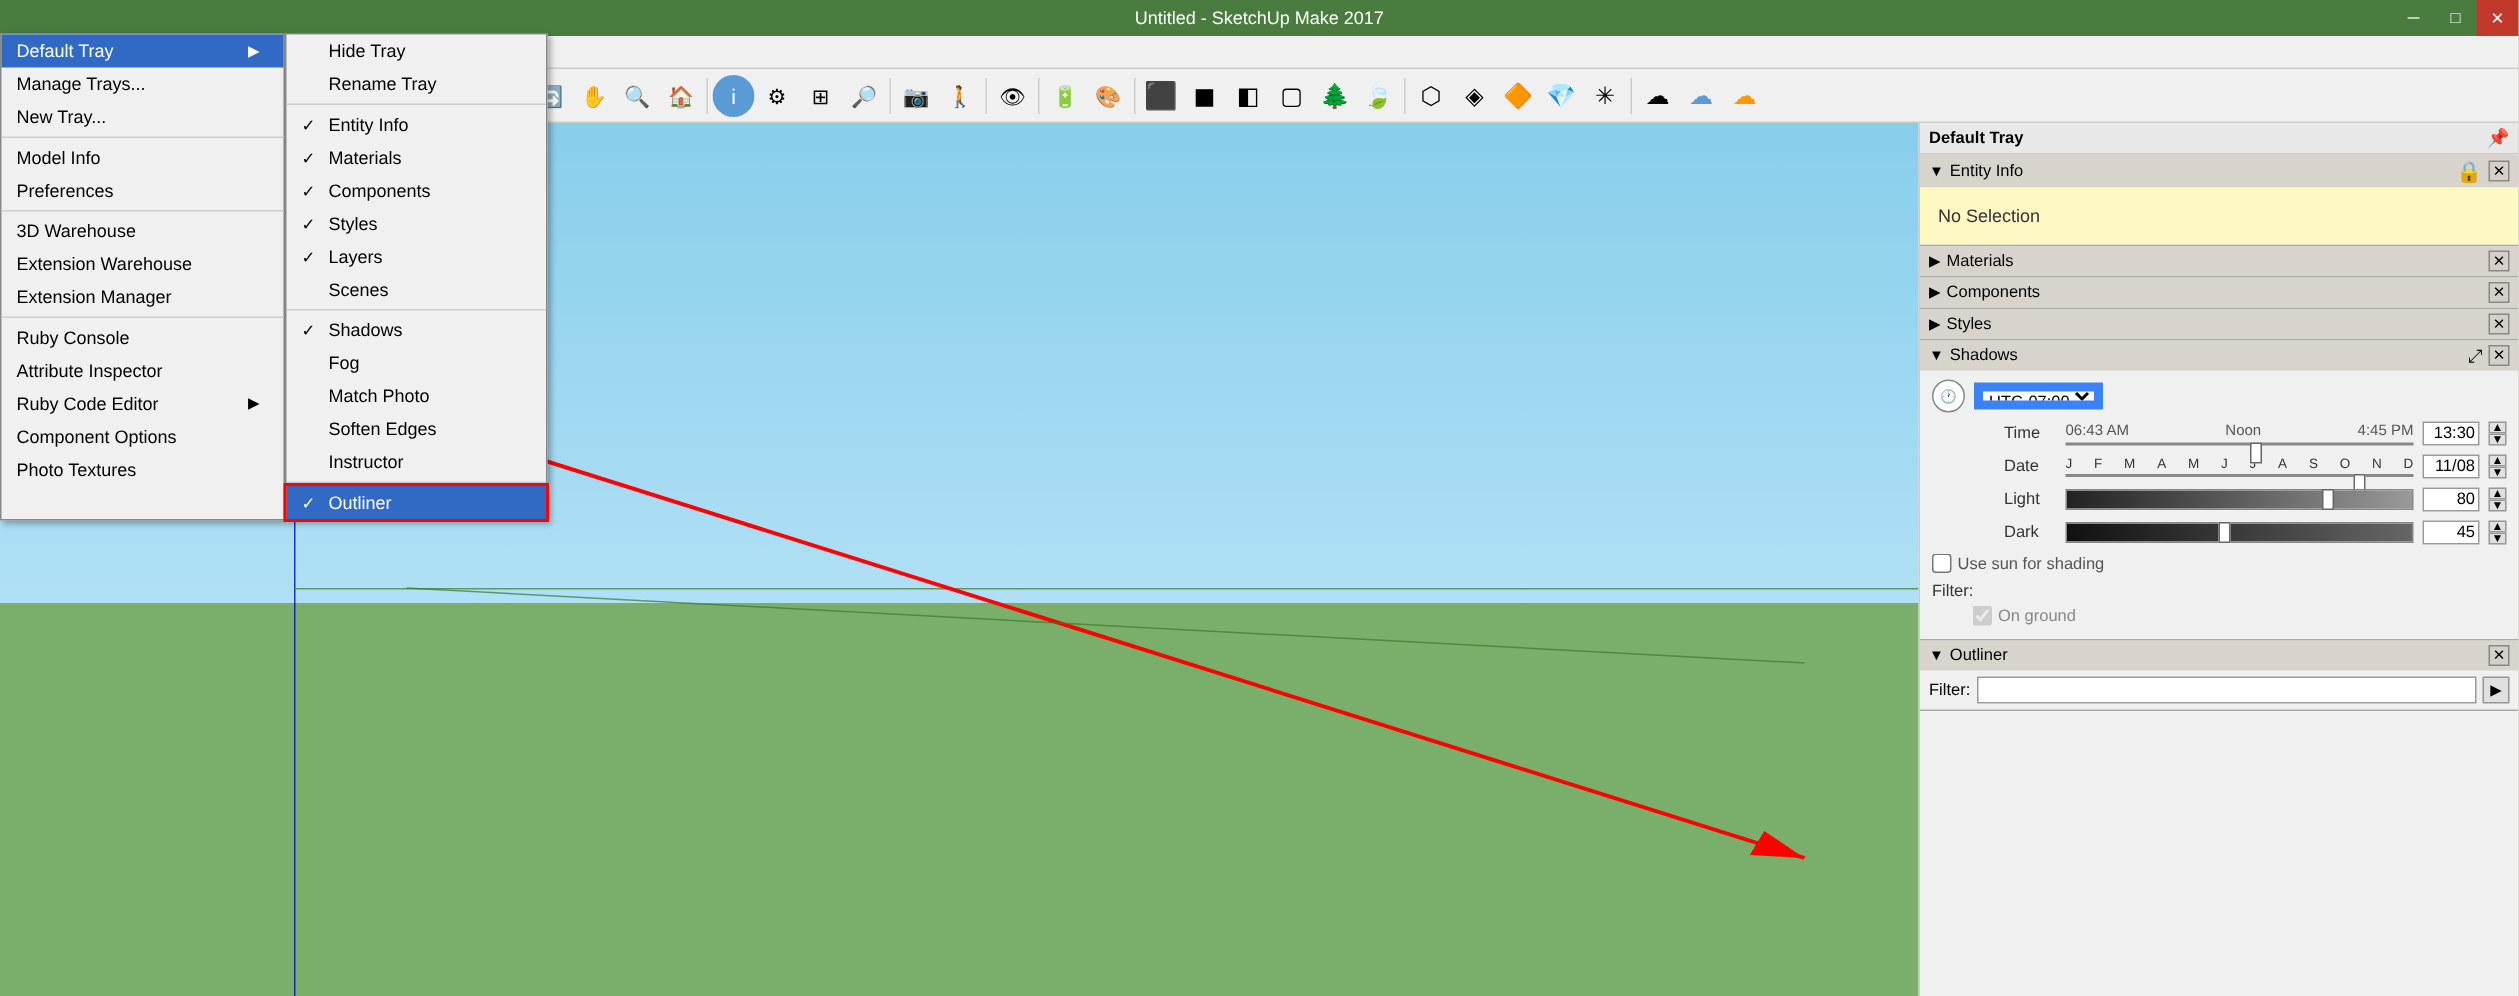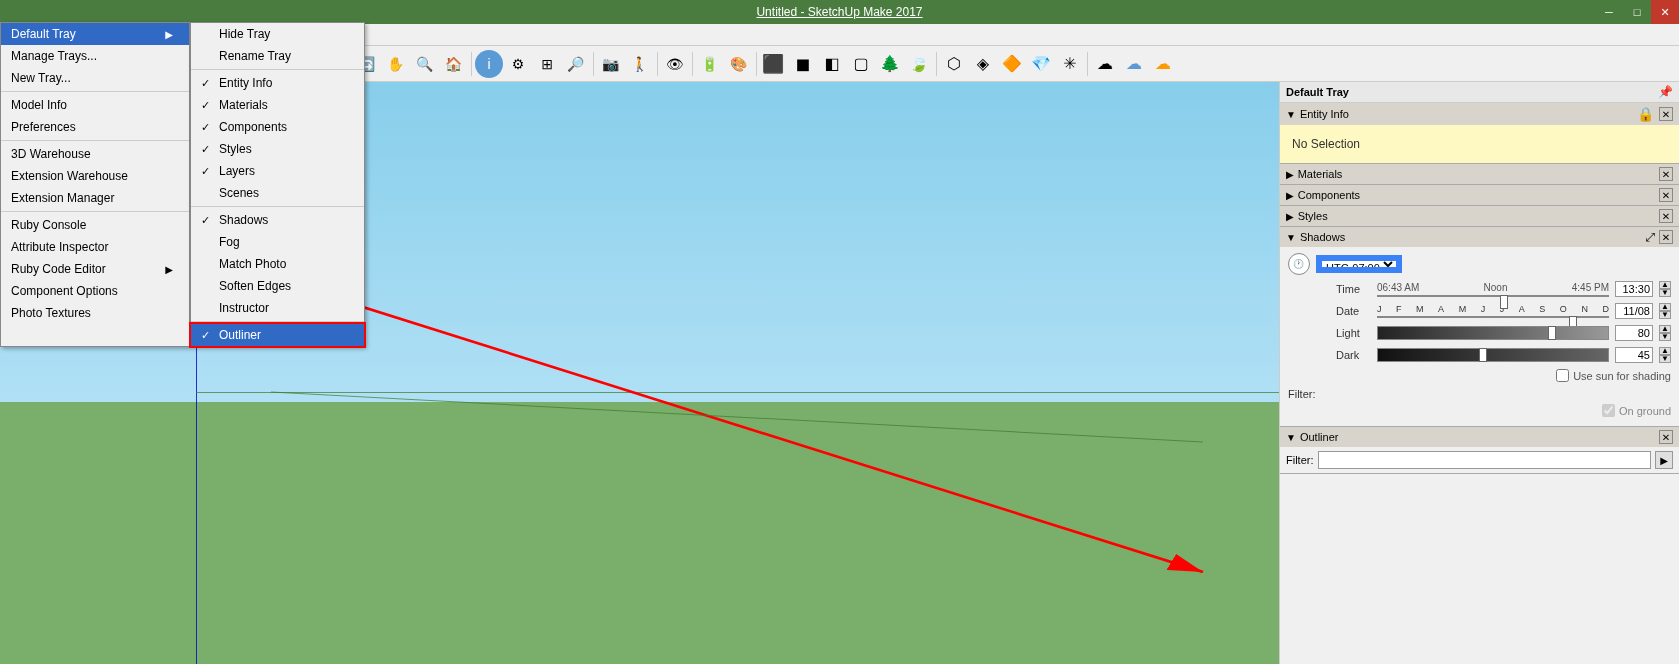--- a/index.html
+++ b/index.html
@@ -16,21 +16,20 @@
     
     .title-bar {
       background: #4a7c3f;
       height: 24px;
       display: flex;
       align-items: center;
       justify-content: center;
       color: white;
       font-size: 12px;
       position: relative;
-      text-decoration: underline;
     }
     .title-bar-controls {
       position: absolute;
       right: 0;
       top: 0;
       display: flex;
       height: 24px;
     }
     .title-btn {
       width: 28px;
@@ -263,21 +262,20 @@
       font-size: 9px;
       color: #333;
       flex: 1;
     }
     .checkbox-row {
       display: flex;
       align-items: center;
       gap: 4px;
       font-size: 11px;
       color: #555;
-      justify-content: flex-end;
     }
     .display-label {
       font-size: 11px;
       color: #333;
       margin-bottom: 4px;
     }
 
     
     .outliner-body {
       padding: 4px 6px;

